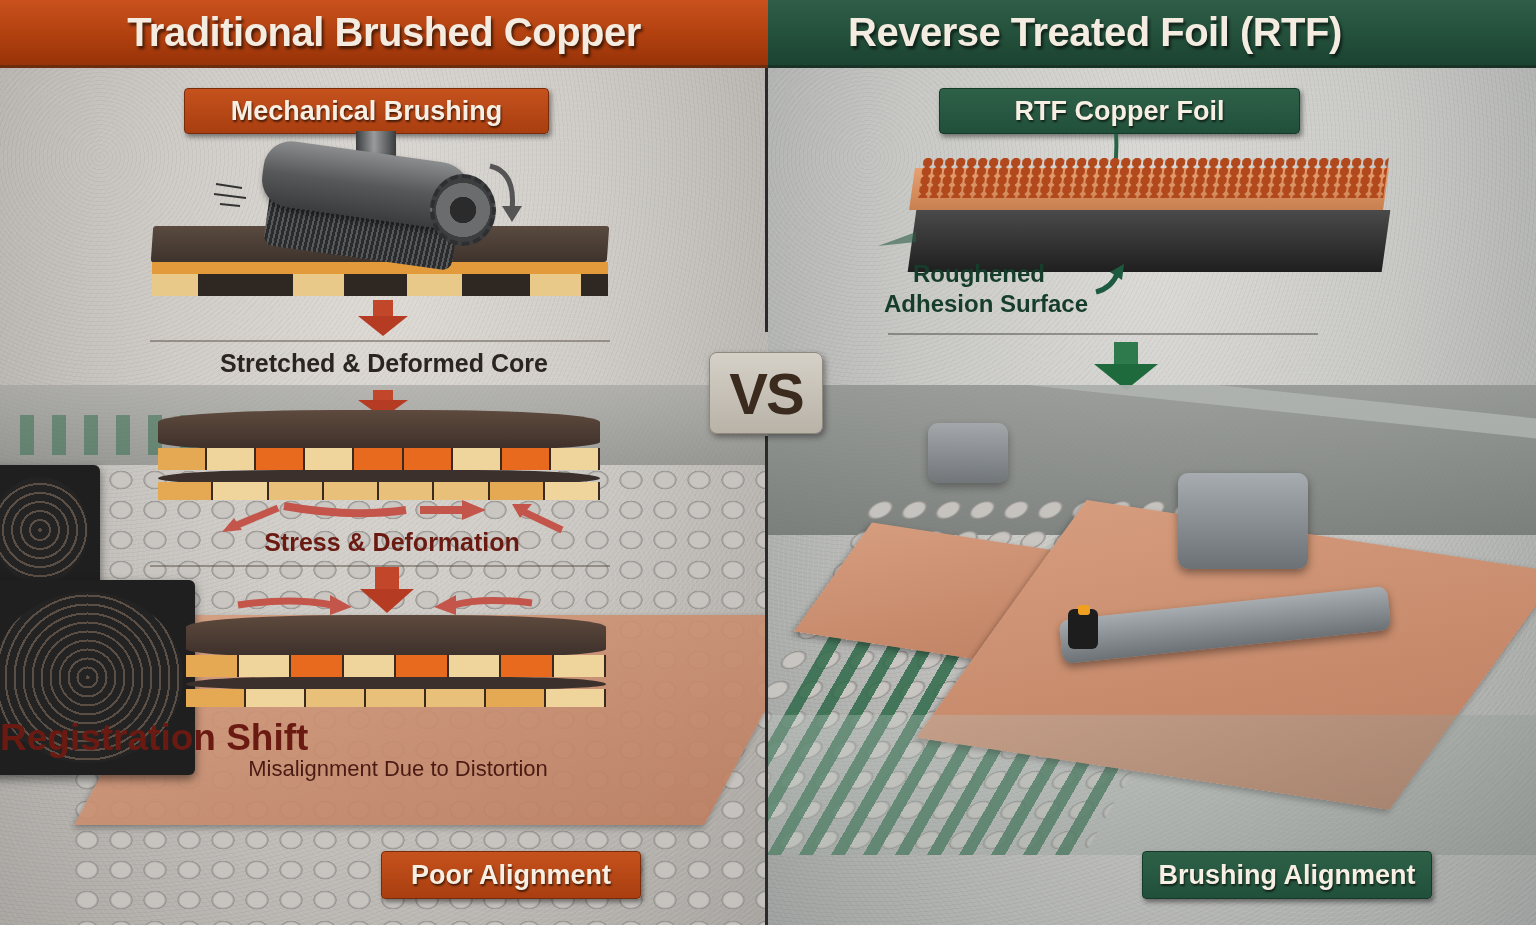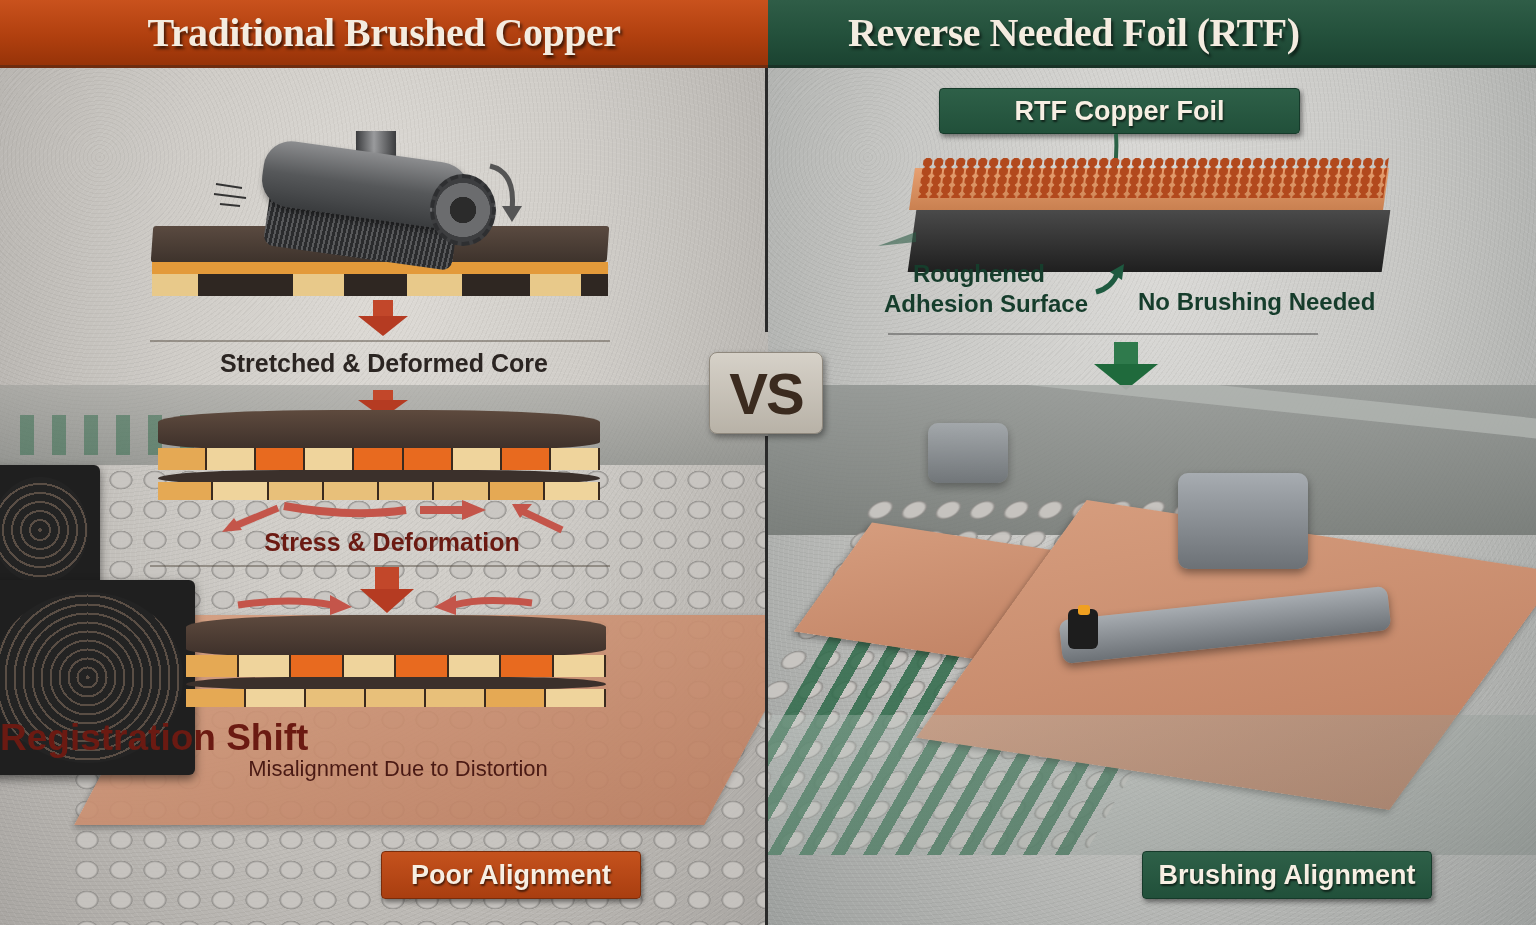--- a/index.html
+++ b/index.html
@@ -23,21 +23,21 @@
   .noise {
     position: absolute; inset: 0; opacity: .25;
     background-image:
       repeating-radial-gradient(circle at 13% 17%, rgba(0,0,0,.15) 0 1px, transparent 1px 4px),
       repeating-radial-gradient(circle at 71% 63%, rgba(255,255,255,.25) 0 1px, transparent 1px 5px);
   }
   .header {
     position: absolute; top: 0; left: 0; width: 768px; height: 68px;
     display: flex; align-items: center; justify-content: center;
     border-bottom: 3px solid rgba(0,0,0,.45);
-    font-family: Liberation Serif, serif; font-weight: bold;
+    font-family: Liberation Sans, sans-serif; font-weight: bold;
     font-size: 40px; color: #f4ece0; letter-spacing: -.5px;
     text-shadow: 2px 3px 3px rgba(0,0,0,.6);
   }
   .left .header { background: linear-gradient(180deg,#c9521d 0%,#b1400f 55%,#973308 100%); }
   .right .header { background: linear-gradient(180deg,#2f5d47 0%,#23503b 55%,#1b4331 100%); justify-content: flex-start; padding-left: 80px; }
 
   .tag {
     position: absolute; height: 46px; border-radius: 4px;
     display: flex; align-items: center; justify-content: center;
     font-family: "Liberation Sans", sans-serif; font-weight: bold;
@@ -142,20 +142,21 @@
   .centerline { position: absolute; left: 765px; width: 3px; background: #2a2a2a; }
 </style>
 </head>
 <body>
 
 <div class="panel left">
   <div class="noise"></div>
 
   <div class="header">Traditional Brushed Copper</div>
 
+  <div class="tag copper" style="left:184px; top:88px; width:365px;">Mechanical Brushing</div>
 
   <div>
     <div class="shaft"></div>
     <div class="board">
       <div class="top"></div>
       <div class="orange"></div>
       <div class="mid">
         <span style="width:10%;background:#e8c98a"></span>
         <span style="width:21%;background:#2f2722"></span>
         <span style="width:11%;background:#e8c98a"></span>
@@ -274,21 +275,21 @@
 
   <div class="caption" style="left:0; width:784px; text-align:left; top:717px; font-size:37px; color:#6b1a12;">Registration Shift</div>
   <div class="caption" style="left:0; width:796px; text-align:center; top:756px; font-size:22px; font-weight:normal; color:#4a1a14;">Misalignment Due to Distortion</div>
 
   <div class="tag copper" style="left:381px; top:851px; width:260px; height:48px;">Poor Alignment</div>
 </div>
 
 <div class="panel right">
   <div class="noise"></div>
 
-  <div class="header">Reverse Needed Foil (RTF)</div>
+  <div class="header">Reverse Treated Foil (RTF)</div>
 
   <div class="tag green" style="left:171px; top:88px; width:361px;">RTF Copper Foil</div>
 
   <svg style="position:absolute;left:338px;top:134px" width="20" height="60">
     <path d="M10 0 Q12 30 4 56" stroke="#2a6246" stroke-width="4" fill="none"></path>
   </svg>
 
   <div class="foil" style="left:144px;">
     <div class="core"></div>
     <div class="copper"></div>
@@ -300,21 +301,20 @@
   </svg>
 
   <div class="caption" style="left:145px; top:260px; font-size:24px; color:#163d2c;">Roughened</div>
   <div class="caption" style="left:116px; top:290px; font-size:24px; color:#163d2c;">Adhesion Surface</div>
 
   <svg style="position:absolute;left:326px;top:262px" width="34" height="34">
     <path d="M2 30 Q18 26 24 10" stroke="#1e5a40" stroke-width="5" fill="none"></path>
     <polygon points="16,10 30,2 28,18" fill="#1e5a40"></polygon>
   </svg>
 
-  <div class="caption" style="left:370px; top:288px; font-size:24px; color:#163d2c;">No Brushing Needed</div>
 
   <div class="divline" style="left:120px; top:333px; width:430px; background:rgba(60,60,60,.45);"></div>
 
   <svg style="position:absolute;left:322px;top:342px" width="72" height="50">
     <rect x="24" y="0" width="24" height="22" fill="#2f7a4c"></rect>
     <polygon points="4,22 68,22 36,48" fill="#1f6a3c"></polygon>
   </svg>
 
   <div class="scene" style="left:0; top:385px; width:768px; height:470px;">
     <div style="position:absolute;left:0;top:0;width:768px;height:150px;background:linear-gradient(180deg,#8d918e,#6e736f);opacity:.8"></div>

